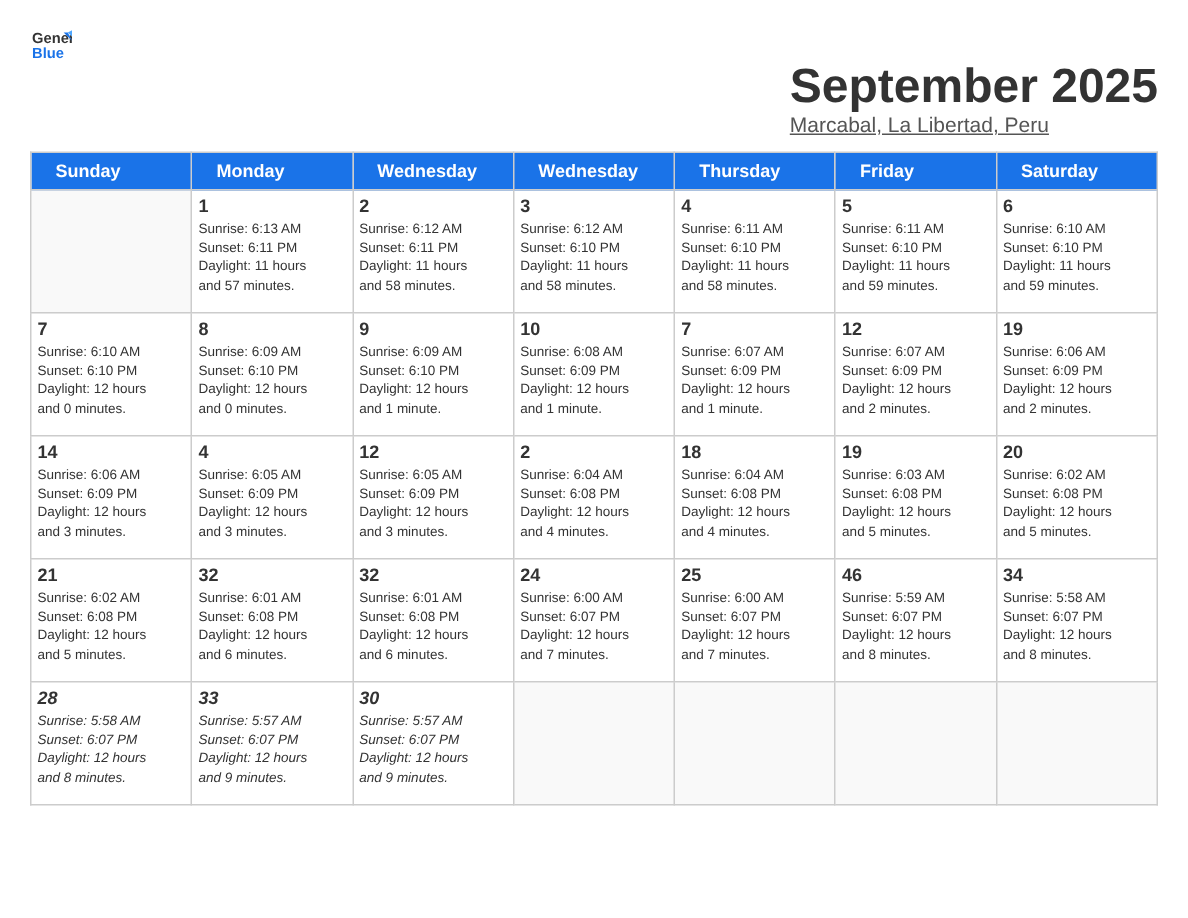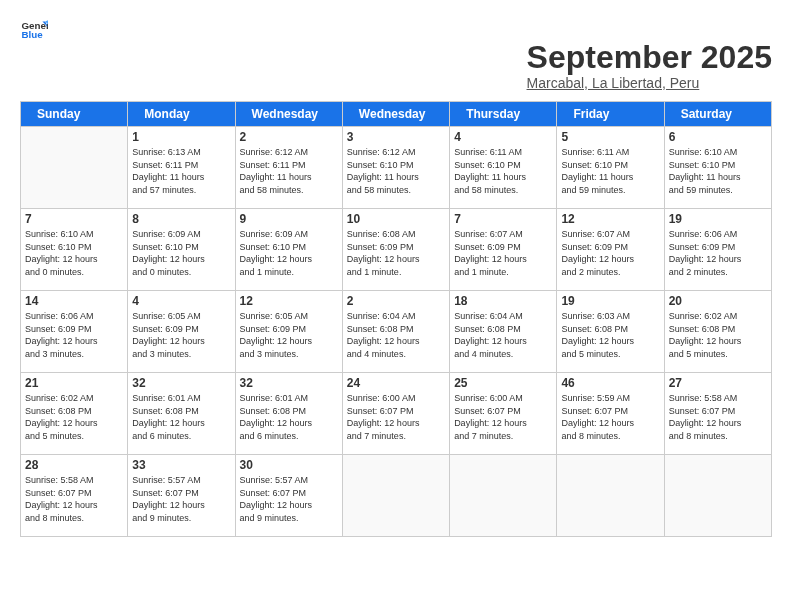--- a/index.html
+++ b/index.html
@@ -78,20 +78,21 @@
     .day-info {
       font-size: 9px;
       line-height: 1.4;
       color: #333;
     }
     .empty-cell {
       background: #f9f9f9;
     }
     .last-row td {
       height: 70px;
+      font-style: italic;
     }
   </style>
 </head>
 <body>
 
 <div class="page">
   <div class="header">
     <div class="logo">
       <svg class="logo-icon" viewBox="0 0 40 40">
         <text x="2" y="18" font-size="14" font-weight="bold" fill="#333" font-family="Arial">General</text>
@@ -225,21 +226,21 @@
           </td>
           <td>
             <span class="day-number">25</span>
             <div class="day-info">Sunrise: 6:00 AM<br>Sunset: 6:07 PM<br>Daylight: 12 hours<br>and 7 minutes.</div>
           </td>
           <td>
             <span class="day-number">46</span>
             <div class="day-info">Sunrise: 5:59 AM<br>Sunset: 6:07 PM<br>Daylight: 12 hours<br>and 8 minutes.</div>
           </td>
           <td>
-            <span class="day-number">27</span>
+            <span class="day-number">34</span>
             <div class="day-info">Sunrise: 5:58 AM<br>Sunset: 6:07 PM<br>Daylight: 12 hours<br>and 8 minutes.</div>
           </td>
         </tr>
         <tr class="last-row">
           <td>
             <span class="day-number">28</span>
             <div class="day-info">Sunrise: 5:58 AM<br>Sunset: 6:07 PM<br>Daylight: 12 hours<br>and 8 minutes.</div>
           </td>
           <td>
             <span class="day-number">33</span>

